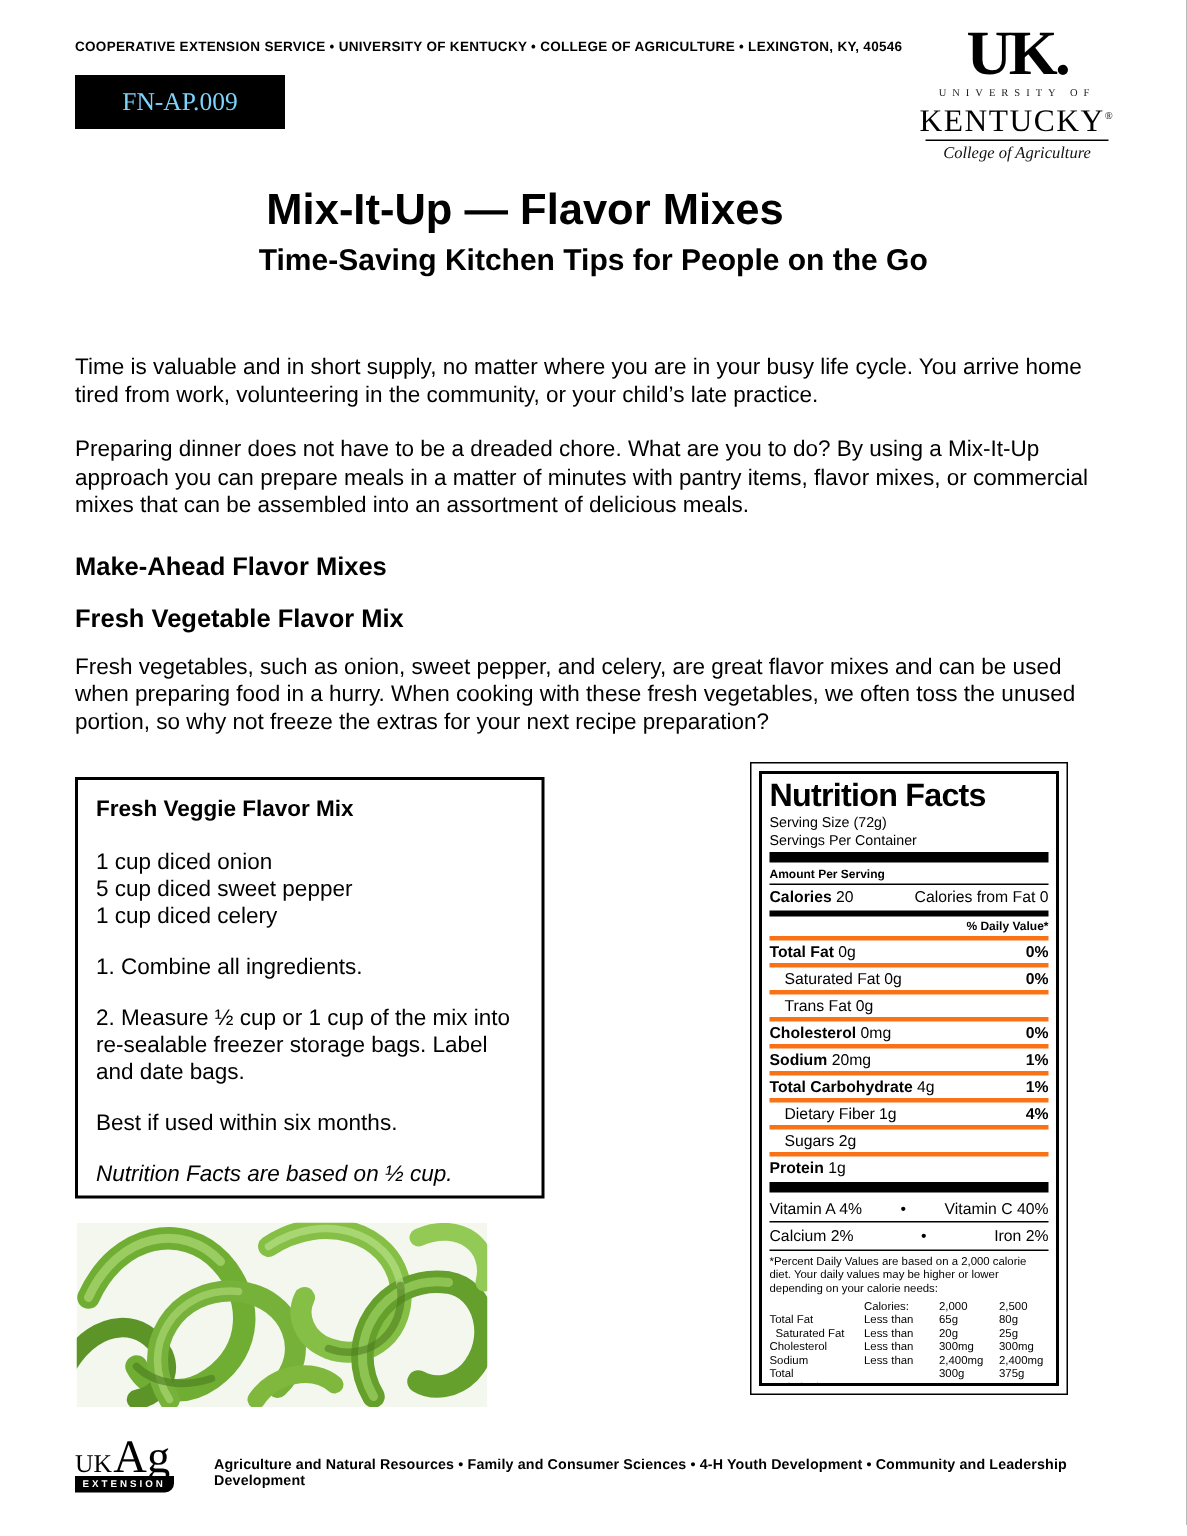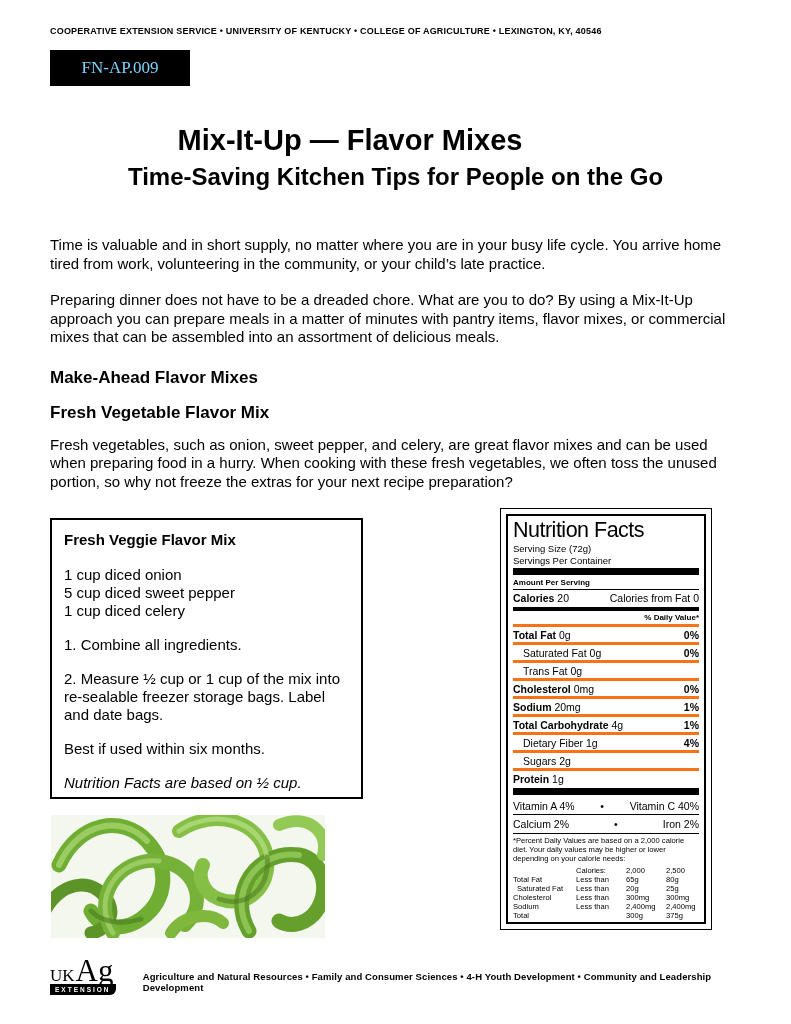--- a/index.html
+++ b/index.html
@@ -19,39 +19,39 @@
   .uklogo .mark{font-size:42px; font-weight:bold; line-height:40px; letter-spacing:-2px;}
   .uklogo .uof{font-size:7px; letter-spacing:4px; margin-top:2px; color:#222;}
   .uklogo .ky{font-size:21px; letter-spacing:1px; line-height:22px;}
   .uklogo .ky sup{font-size:7px;}
   .uklogo .rule{height:1px; background:#000; margin:2px 4px;}
   .uklogo .coa{font-size:11px; font-style:italic; font-family:"Liberation Serif",serif; color:#111;}
   
   .title{position:absolute; left:0; top:124px; width:700px; text-align:center;
     font-size:29px; font-weight:bold;}
   .subtitle{position:absolute; left:0; top:163px; width:791px; text-align:center;
-    font-size:24px; font-weight:bold;}
+    font-size:20px; font-weight:bold;}
   
   .bodycopy{position:absolute; left:50px; top:236px; width:697px; font-size:15px; line-height:18.5px;}
   .bodycopy p{margin:0 0 18px 0;}
   .h2{font-size:17px; font-weight:bold; margin:22px 0 0 0;}
   .h3{font-size:17px; font-weight:bold; margin:17px 0 0 0;}
   .p3{margin-top:13px !important;}
   
   .recipe{position:absolute; left:50px; top:518px; width:313px; height:281px;
     border:2px solid #000; box-sizing:border-box; padding:11px 12px; font-size:15px; line-height:18px;}
   .recipe .rtitle{font-weight:bold; margin-bottom:17px;}
   .recipe .ing{line-height:18px;}
   .recipe .blk{margin-top:16px;}
   .recipe .note{font-style:italic;}
   
   .nfouter{position:absolute; left:500px; top:508px; width:212px; height:422px;
     border:1px solid #000; box-sizing:border-box; padding:5px;}
   .nf{border:2px solid #000; box-sizing:border-box; height:100%; padding:3px 5px; overflow:hidden;}
-  .nf-title{font-size:21.5px; font-weight:normal; letter-spacing:-.5px; line-height:23px; margin-bottom:1px;}
+  .nf-title{font-size:21.5px; font-weight:bold; letter-spacing:-.5px; line-height:23px; margin-bottom:1px;}
   .nf-small{font-size:9.5px; line-height:11.5px;}
   .nf-bar{height:7px; background:#000; margin:2px 0;}
   .nf-bar-med{height:4px; background:#000; margin:1px 0;}
   .nf-aps{font-size:8px; font-weight:bold; padding:1px 0 2px 0;}
   .nf-cal{display:flex; justify-content:space-between; font-size:10.5px; padding:2px 0;
     border-top:1px solid #000;gap:37px;}
   .nf-dvh{font-size:8px; font-weight:bold; text-align:right; padding:1px 0 2px 0;}
   .nf-row{display:flex; justify-content:space-between; font-size:10.5px; line-height:12px;
     border-top:3px solid #f97316; padding:1.5px 0;}
   .nf-row .nm{font-weight:bold;}
@@ -82,20 +82,27 @@
 <body>
 
 <div class="page">
 
   <div class="banner">COOPERATIVE EXTENSION SERVICE • UNIVERSITY OF KENTUCKY • COLLEGE OF AGRICULTURE • LEXINGTON, KY, 40546</div>
 
   <div class="pubbox">
     <span>FN-AP.009</span>
   </div>
 
+  <div class="uklogo">
+    <div class="mark">UK.</div>
+    <div class="uof">UNIVERSITY OF</div>
+    <div class="ky"><span>KENTUCKY</span><sup>®</sup></div>
+    <div class="rule"></div>
+    <div class="coa">College of Agriculture</div>
+  </div>
 
   <div class="title">Mix-It-Up — Flavor Mixes</div>
   <div class="subtitle">Time-Saving Kitchen Tips for People on the Go</div>
 
   <div class="bodycopy">
     <p>Time is valuable and in short supply, no matter where you are in your busy life cycle.  You arrive home tired from work, volunteering in the community, or your child’s late practice.</p>
     <p>Preparing dinner does not have to be a dreaded chore.  What are you to do?  By using a Mix-It-Up approach you can prepare meals in a matter of minutes with pantry items, flavor mixes, or commercial mixes that can be assembled into an assortment of delicious meals.</p>
     <div class="h2">Make-Ahead Flavor Mixes</div>
     <div class="h3">Fresh Vegetable Flavor Mix</div>
     <p class="p3">Fresh vegetables, such as onion, sweet pepper, and celery, are great flavor mixes and can be used when preparing food in a hurry.  When cooking with these fresh vegetables, we often toss the unused portion, so why not freeze the extras for your next recipe preparation?</p>

